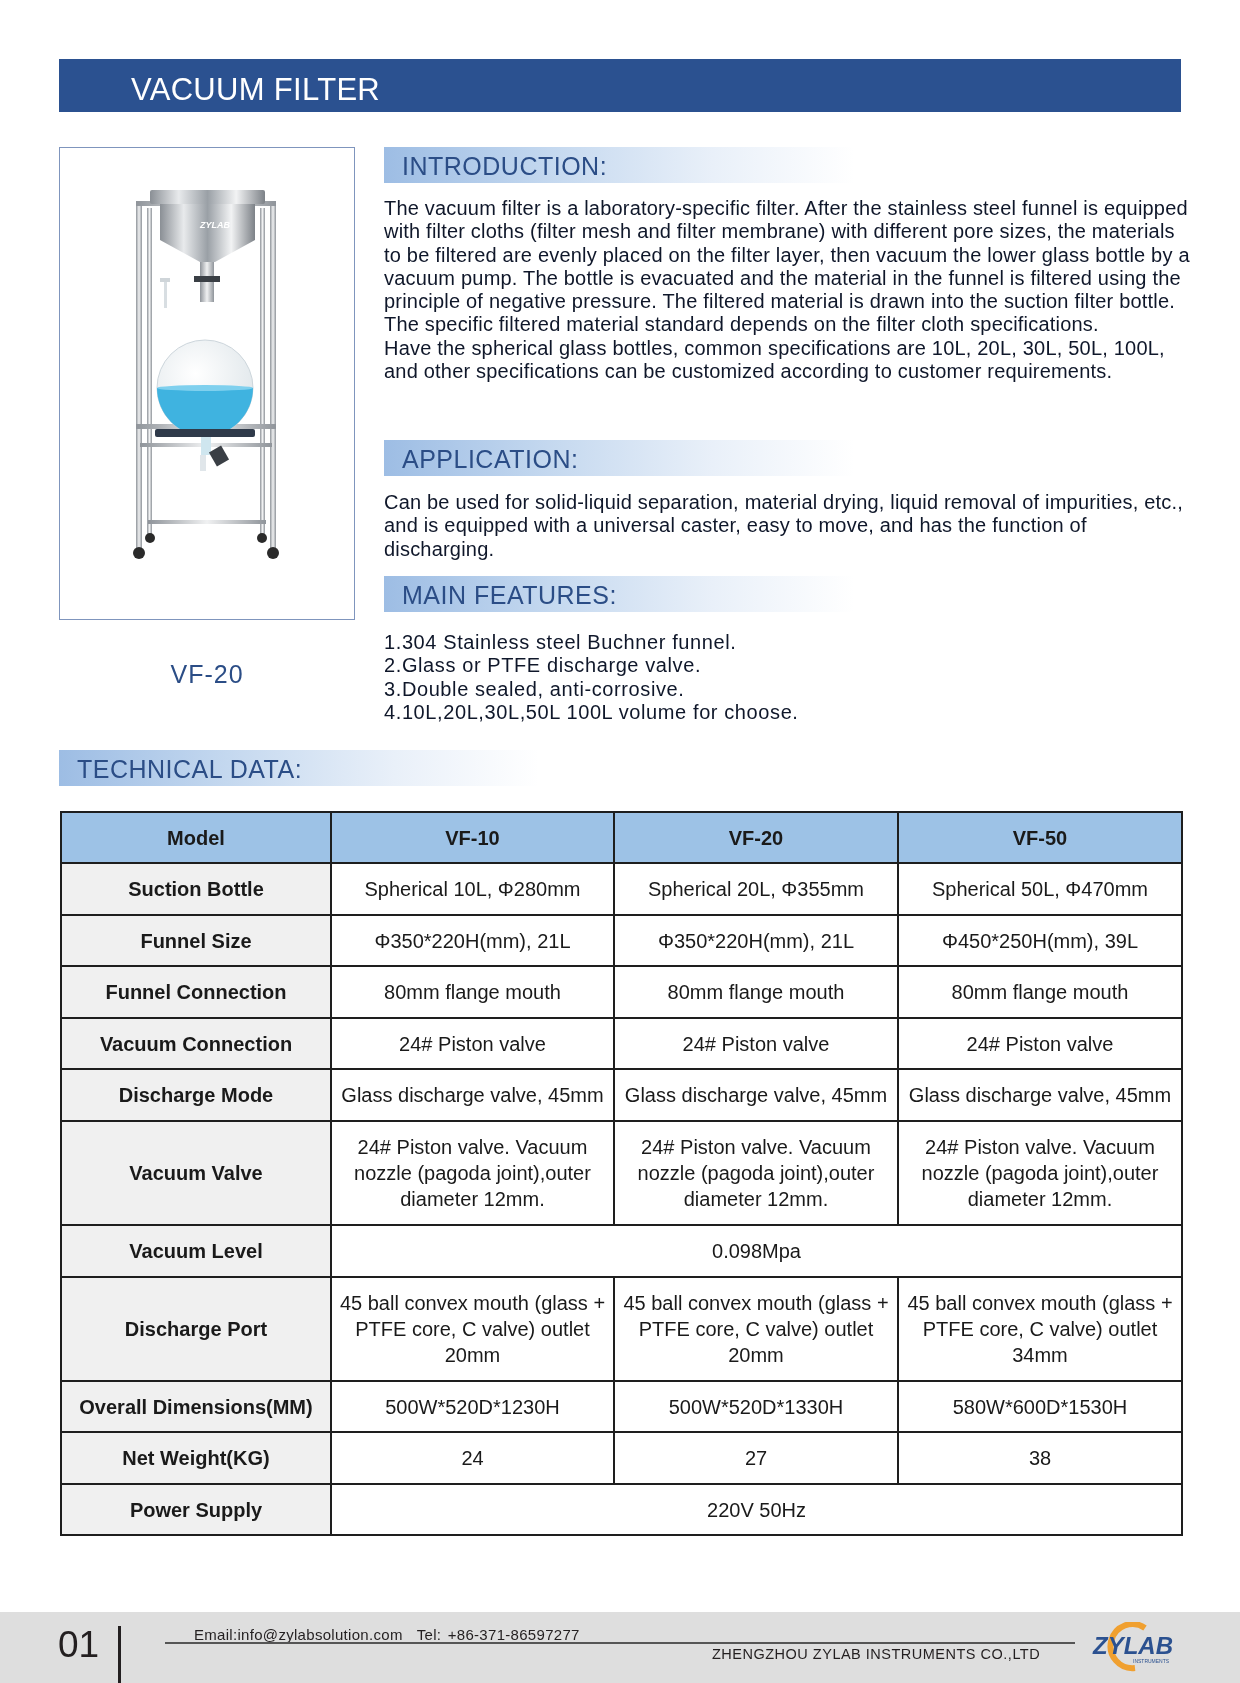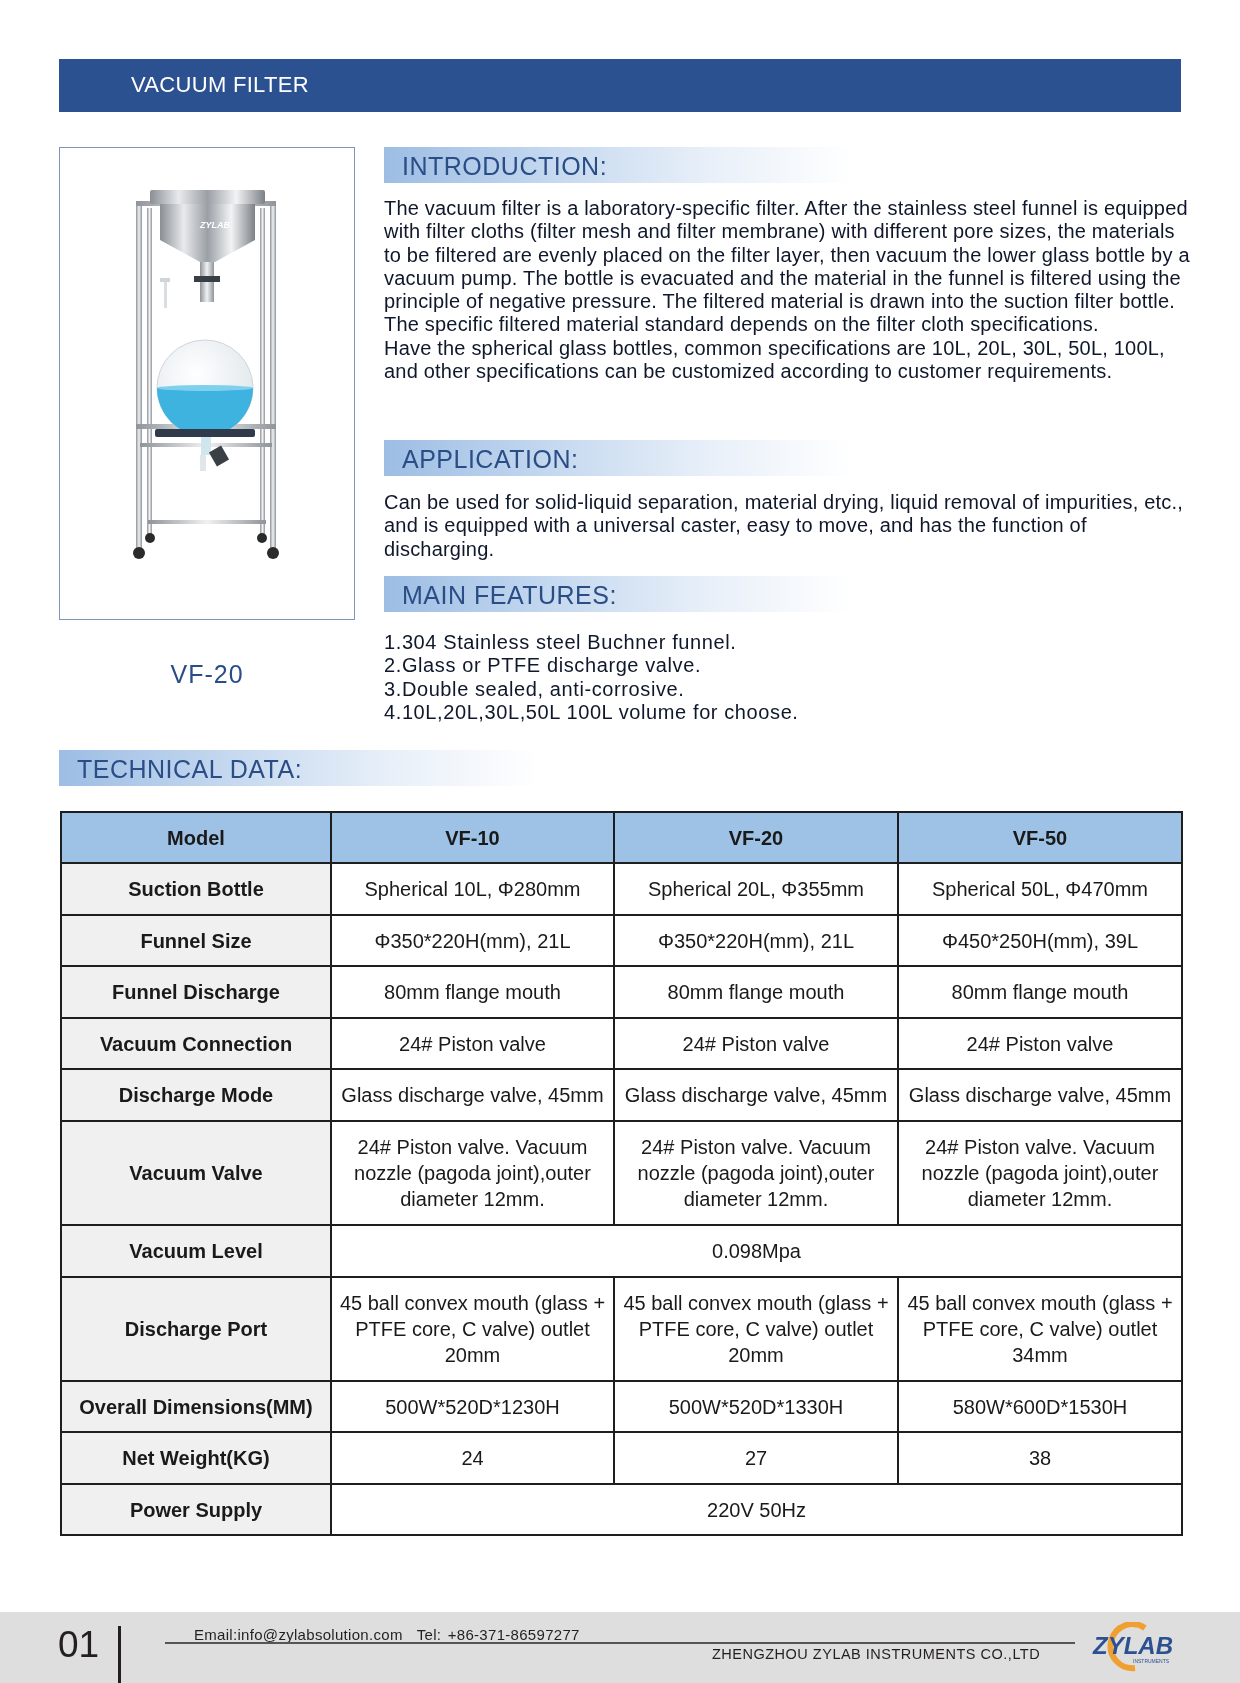--- a/index.html
+++ b/index.html
@@ -4,21 +4,21 @@
   <style>
     * { box-sizing: border-box; margin: 0; padding: 0; }
     html, body { width: 1240px; height: 1683px; background: #ffffff; overflow: hidden; }
     body { position: relative; font-family: "Liberation Sans", sans-serif; color: #231f20; }
 
     .title-bar {
       position: absolute; left: 59px; top: 59px; width: 1122px; height: 53px;
       background: #2b5190;
     }
     .title-bar span {
-      position: absolute; left: 72px; top: 13px; font-size: 22px; color: #ffffff;
+      position: absolute; left: 72px; top: 13px; font-size: 31px; color: #ffffff;
       letter-spacing: 0.3px;
     }
 
     .product-frame {
       position: absolute; left: 59px; top: 147px; width: 296px; height: 473px;
       border: 1px solid #7f95bd; background: #fff;
     }
     .product-caption {
       position: absolute; left: 59px; top: 660px; width: 296px; text-align: center;
       font-size: 25px; color: #2b4d86; letter-spacing: 1px;
@@ -186,21 +186,21 @@
       <td>Spherical 20L, Φ355mm</td>
       <td>Spherical 50L, Φ470mm</td>
     </tr>
     <tr style="height:51px;">
       <td class="label">Funnel Size</td>
       <td>Φ350*220H(mm), 21L</td>
       <td>Φ350*220H(mm), 21L</td>
       <td>Φ450*250H(mm), 39L</td>
     </tr>
     <tr style="height:52px;">
-      <td class="label">Funnel Discharge</td>
+      <td class="label">Funnel Connection</td>
       <td>80mm flange mouth</td>
       <td>80mm flange mouth</td>
       <td>80mm flange mouth</td>
     </tr>
     <tr style="height:51px;">
       <td class="label">Vacuum Connection</td>
       <td>24# Piston valve</td>
       <td>24# Piston valve</td>
       <td>24# Piston valve</td>
     </tr>

